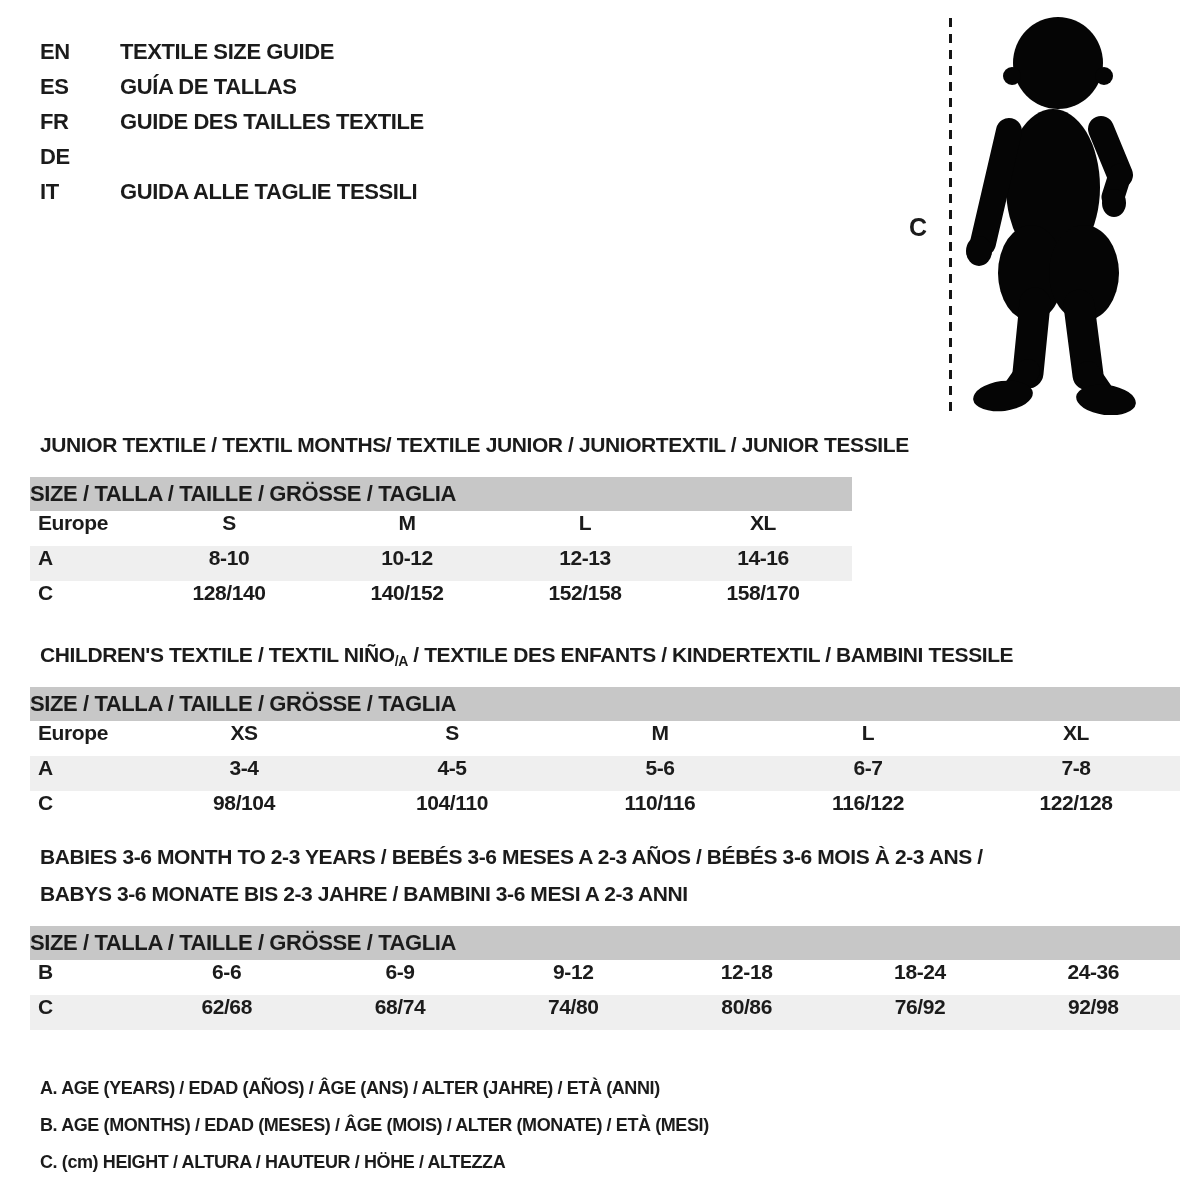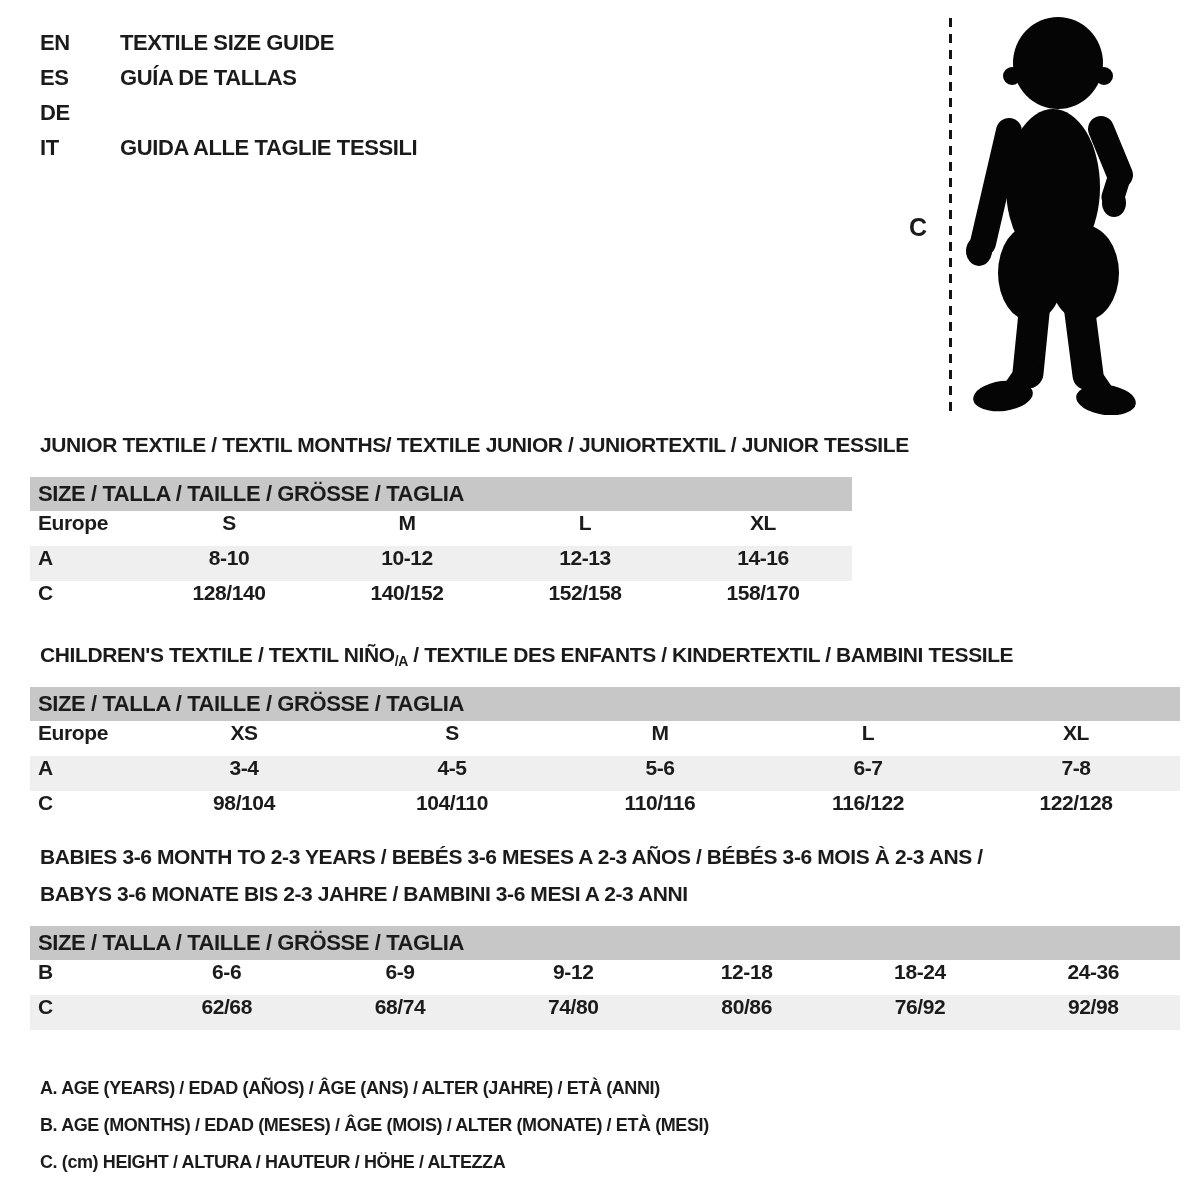--- a/index.html
+++ b/index.html
@@ -10,42 +10,42 @@
     background:#ffffff;
     color:#1b1b1b;
     font-family:"Liberation Sans","DejaVu Sans",sans-serif;
     font-weight:700;
     letter-spacing:-0.4px;
     overflow:hidden;
   }
 
   
   .lang-block { position:absolute; left:40px; top:30px; }
-  .lang-row { display:flex; height:35px; align-items:flex-start; font-size:22px; }
+  .lang-row { display:flex; height:35px; align-items:flex-end; font-size:22px; }
   .lang-code { width:80px; }
   .lang-label { white-space:nowrap; }
 
   
   .figure { position:absolute; left:905px; top:15px; width:260px; height:405px; }
   .measure-line {
     position:absolute; left:44px; top:3px; width:3px; height:397px;
     background:repeating-linear-gradient(to bottom,#151515 0 9px,transparent 9px 16px);
   }
   .measure-label { position:absolute; left:4px; top:198px; font-size:25px; }
   .figure svg { position:absolute; left:60px; top:0; }
 
   
   .section-title { position:absolute; left:40px; font-size:21px; white-space:nowrap; }
   .section-title .subscript { font-size:14px; vertical-align:-4px; }
 
   .size-table { position:absolute; left:30px; }
   .size-header {
     height:34px; background:#c7c7c7;
     display:flex; align-items:center;
-    padding-left:8px; font-size:22px;
+    font-size:22px;
   }
   .t-row { display:flex; height:35px; font-size:21px; }
   .t-row.shaded { background:#efefef; }
   .t-label { width:110px; padding-left:8px; }
   .t-cell { flex:1; text-align:center; }
 
   
   .legend { position:absolute; left:40px; top:1070px; }
   .legend-line { height:37px; display:flex; align-items:center; font-size:18px; white-space:nowrap; }
 </style>
@@ -53,20 +53,24 @@
 <body>
 
 <div class="lang-block">
   <div class="lang-row">
     <span class="lang-code">EN</span>
     <span class="lang-label">TEXTILE SIZE GUIDE</span>
   </div>
   <div class="lang-row">
     <span class="lang-code">ES</span>
     <span class="lang-label">GUÍA DE TALLAS</span>
+  </div>
+  <div class="lang-row">
+    <span class="lang-code">FR</span>
+    <span class="lang-label">GUIDE DES TAILLES TEXTILE</span>
   </div>
   <div class="lang-row">
     <span class="lang-code">DE</span>
   </div>
   <div class="lang-row">
     <span class="lang-code">IT</span>
     <span class="lang-label">GUIDA ALLE TAGLIE TESSILI</span>
   </div>
 </div>
 

